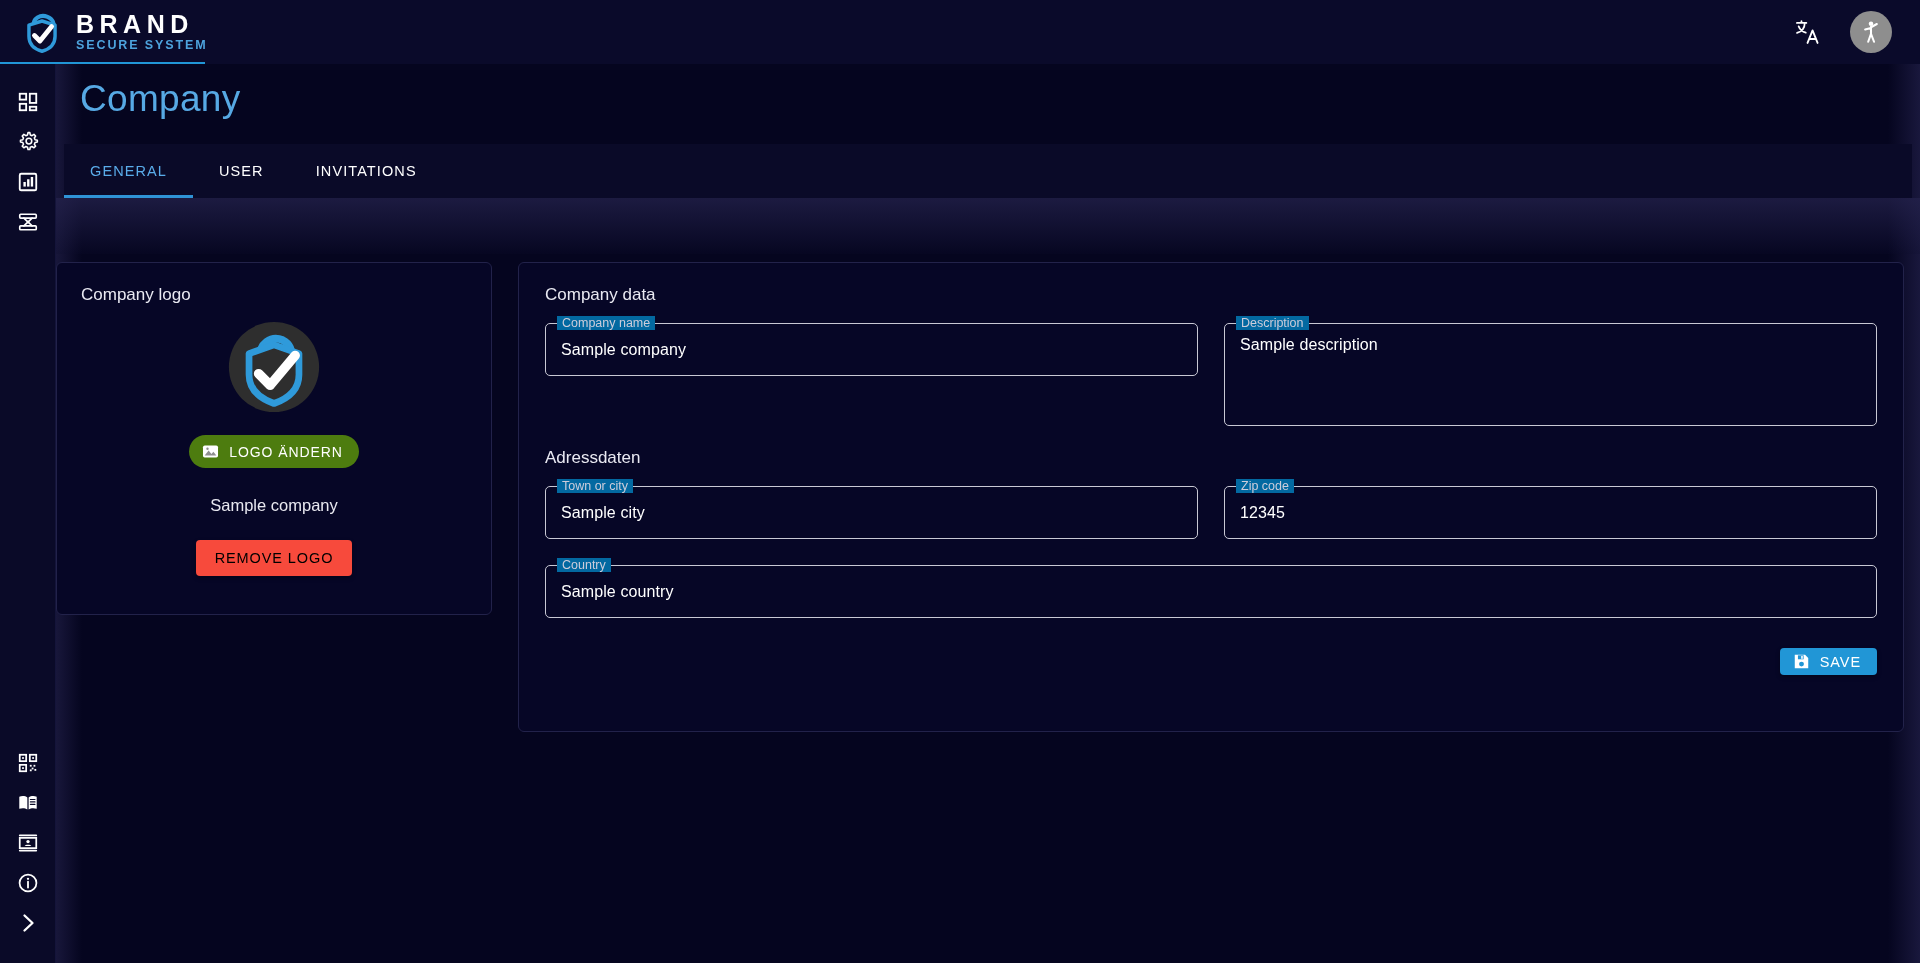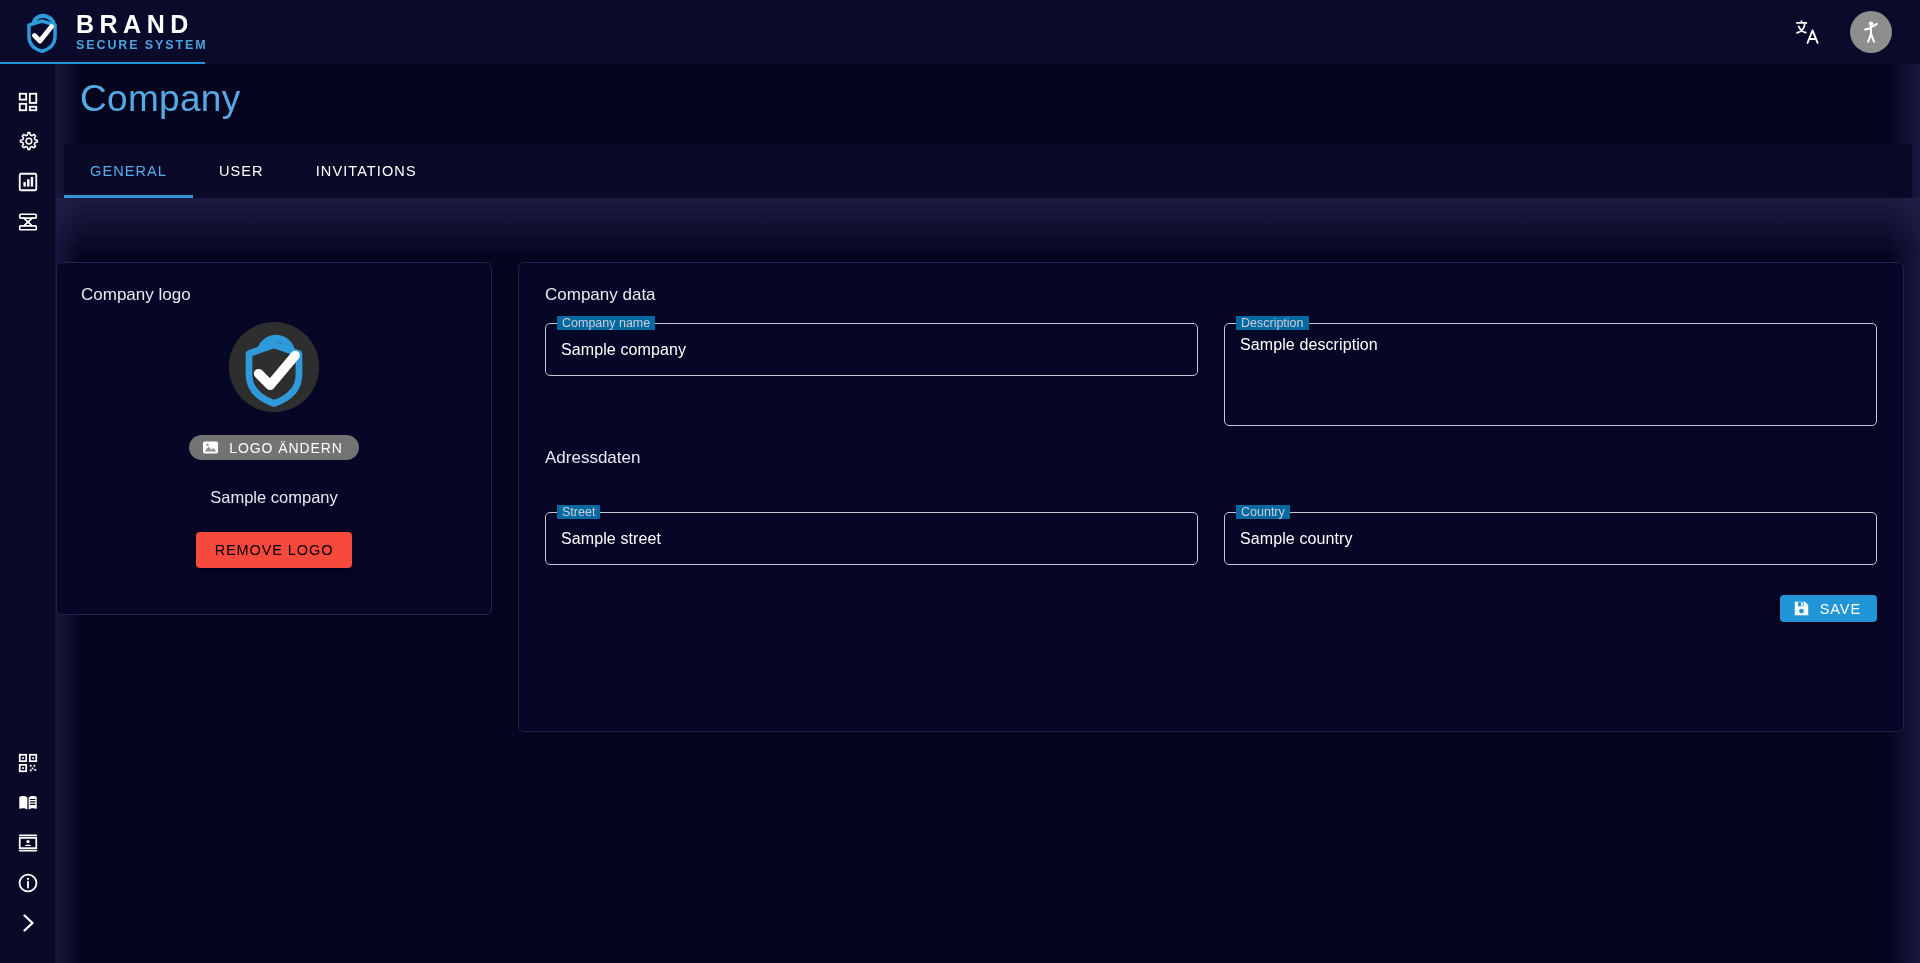--- a/index.html
+++ b/index.html
@@ -148,23 +148,23 @@
   .card-heading {
     font-size: 17px; color: #e9e9f2; font-weight: 400;
   }
   .logo-wrap {
     position: absolute; left: 0; right: 0; top: 56px;
     display: flex; flex-direction: column; align-items: center;
   }
   .logo-circle { width: 96px; height: 96px; display: block; }
   .btn-change-logo {
     margin-top: 20px;
-    height: 25px; padding: 0 16px 0 12px;
+    height: 33px; padding: 0 16px 0 12px;
     border-radius: 17px; border: none;
-    background: #737373; color: #ffffff;
+    background: #4d7c0f; color: #ffffff;
     font-size: 14px; letter-spacing: 0.9px;
     display: flex; align-items: center; gap: 9px;
     cursor: pointer;
     font-family: "Liberation Sans", sans-serif;
   }
   .company-name-text {
     margin-top: 28px; font-size: 16.5px; color: #e8e8f0;
   }
   .btn-remove-logo {
     margin-top: 25px;
@@ -400,28 +400,34 @@
           <span class="field-value">Sample company</span>
         </div>
         <div class="field tall">
           <span class="field-label">Description</span>
           <span class="field-value">Sample description</span>
         </div>
       </div>
 
       <div class="section-heading addr">Adressdaten</div>
 
-
-      <div class="row-gap"></div>
-
       <div class="field-row">
         <div class="field">
-          <span class="field-label">Street</span>
-          <span class="field-value">Sample street</span>
+          <span class="field-label">Town or city</span>
+          <span class="field-value">Sample city</span>
         </div>
+        <div class="field">
+          <span class="field-label">Zip code</span>
+          <span class="field-value">12345</span>
+        </div>
+      </div>
+
+      <div class="row-gap"></div>
+
+      <div class="field-row">
         <div class="field">
           <span class="field-label">Country</span>
           <span class="field-value">Sample country</span>
         </div>
       </div>
 
       <div class="save-row">
         <button class="btn-save">
           <svg width="19" height="19" viewBox="0 0 24 24">
             <path d="M3.5 3.5 H16.5 L20.5 7.5 V20.5 H3.5 Z" fill="#ffffff"></path>

